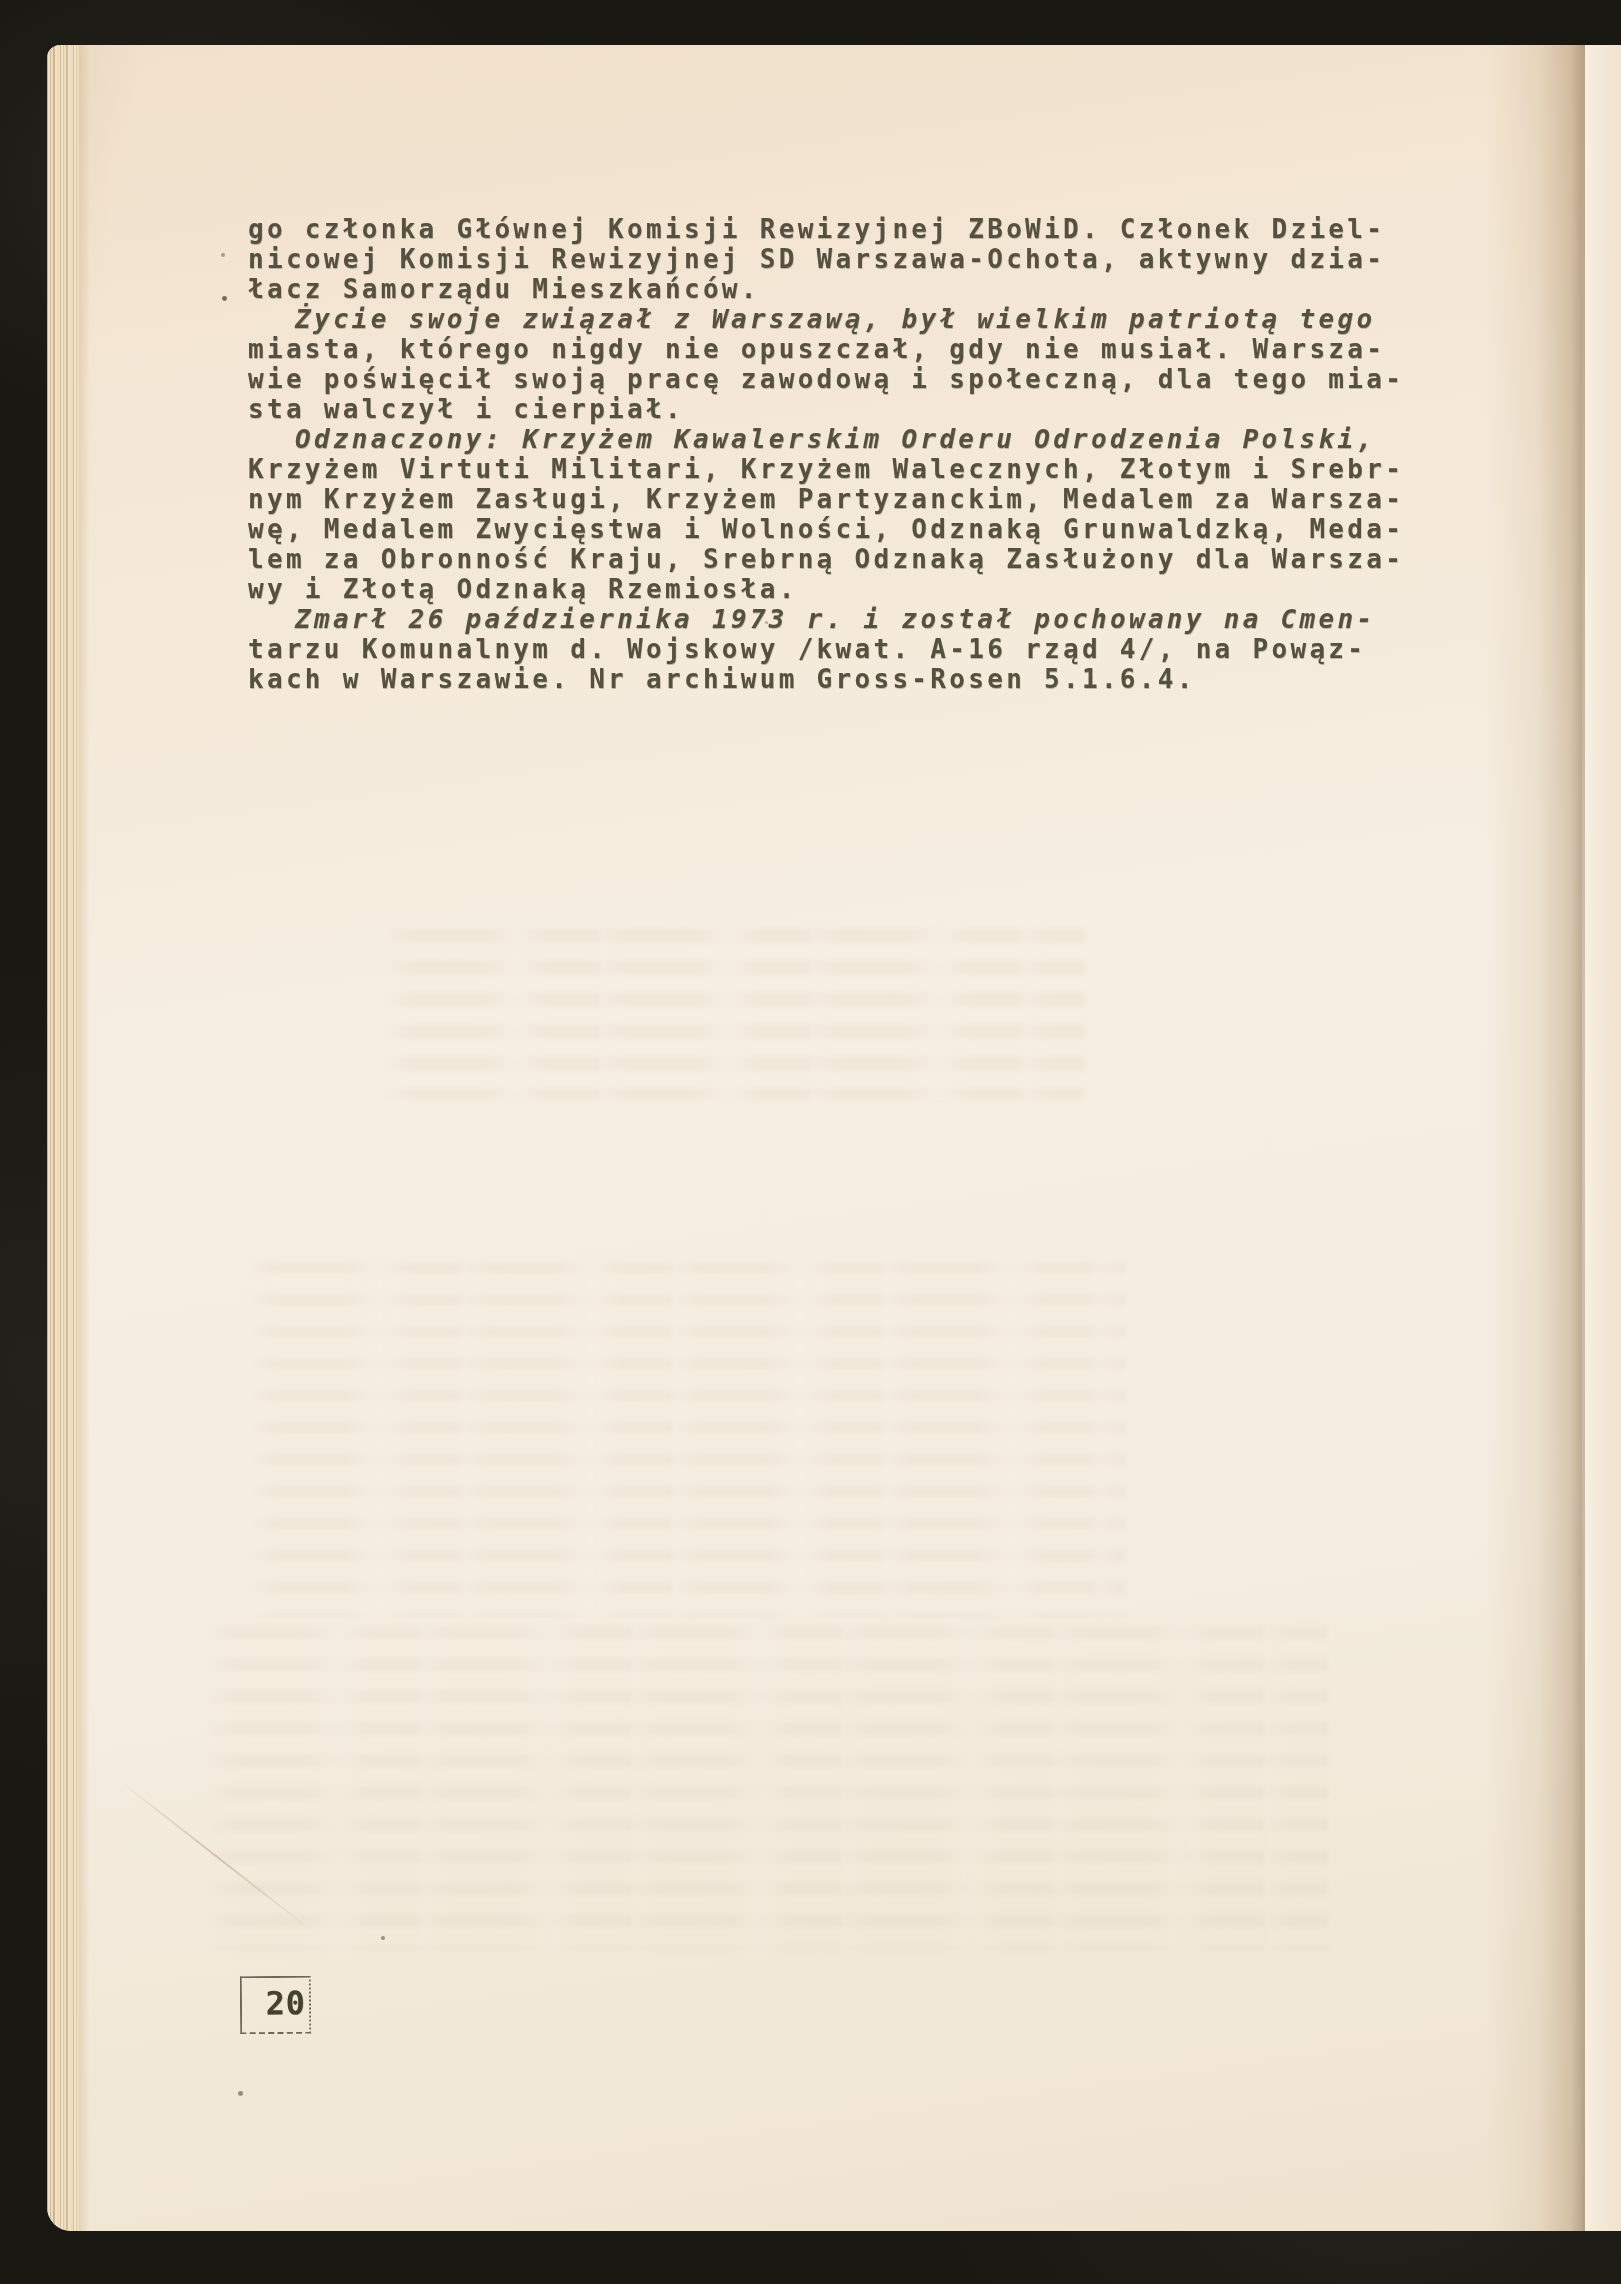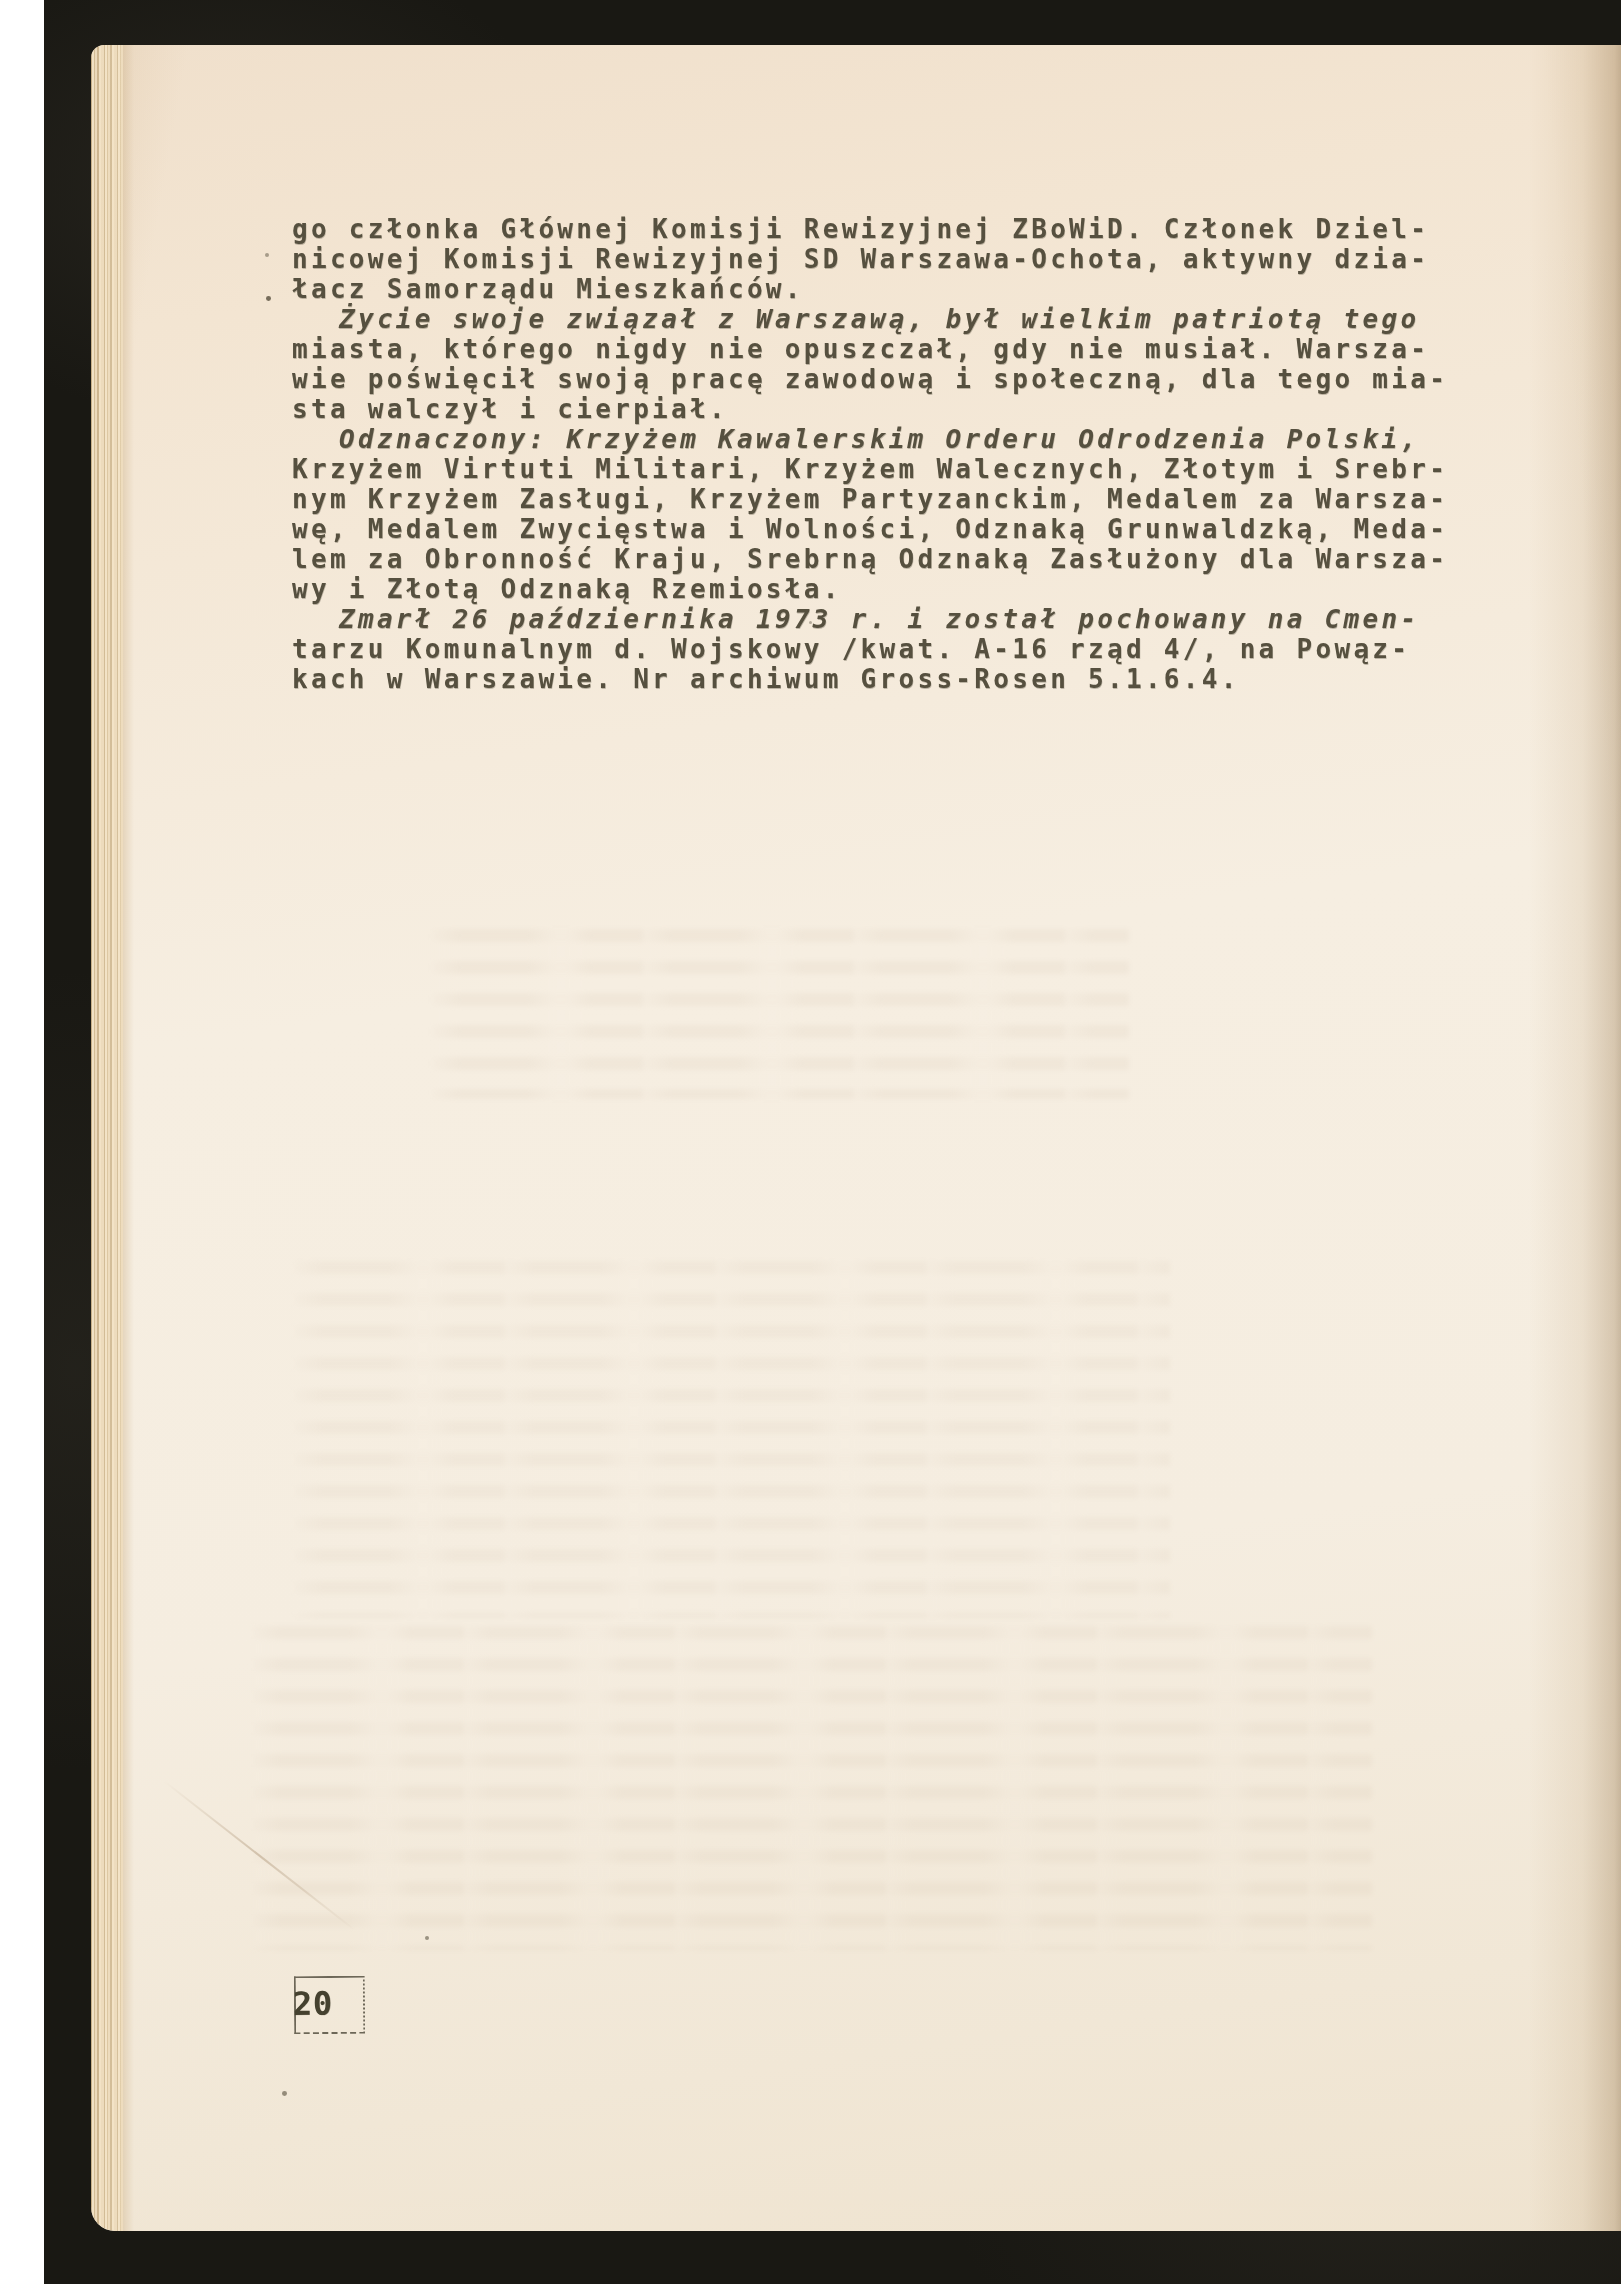--- a/index.html
+++ b/index.html
@@ -8,21 +8,20 @@
     overflow: hidden;
     font-family: "DejaVu Sans Mono", monospace;
   }
   .scan {
     position: absolute; inset: 0;
     background:
       radial-gradient(ellipse 568px 405px at 12% 8%, rgba(62,58,50,0.35) 0%, rgba(62,58,50,0) 60%),
       radial-gradient(ellipse 730px 486px at 85% 95%, rgba(58,54,46,0.30) 0%, rgba(58,54,46,0) 60%),
       radial-gradient(ellipse 486px 730px at 2% 60%, rgba(70,66,56,0.22) 0%, rgba(70,66,56,0) 55%),
       #191813;
-    margin-left: 44px;
   }
   
   .page {
     position: absolute;
     left: 47px; top: 45px;
     width: 1575px; height: 2186px;
     border-radius: 13px 0 0 24px;
     background:
       linear-gradient(100deg, rgba(214,188,150,0.30) 0%, rgba(214,188,150,0) 5%),
       linear-gradient(265deg, rgba(205,176,136,0.25) 0%, rgba(205,176,136,0) 7%),
@@ -88,27 +87,27 @@
         rgba(158,128,98,0.55) 0px, rgba(158,128,98,0.55) 13px,
         rgba(158,128,98,0) 13px, rgba(158,128,98,0) 32px);
     opacity: 0.11;
     filter: blur(2.4px);
   }
   .ghost-a { left: 341px; top: 884px; width: 697px; height: 170px; }
   .ghost-b { left: 203px; top: 1216px; width: 876px; height: 357px; opacity: 0.09; }
   .ghost-c { left: 162px; top: 1581px; width: 1119px; height: 324px; opacity: 0.10; }
   
   .pagenum-box {
-    position: absolute; left: 203px; top: 1931px;
+    position: absolute; left: 193px; top: 1931px;
     width: 71px; height: 58px;
     border: 2.4px solid rgba(72,67,52,0.78);
     border-right-style: dotted;
     border-bottom-style: dashed;
     transform: rotate(-0.8deg);
-    display: flex; align-items: center; justify-content: flex-start;
+    display: flex; align-items: center; justify-content: flex-end;
     box-sizing: border-box;
   }
   .pagenum-box span {
     font-size: 32px; font-weight: bold; color: #45412f;
     letter-spacing: 0.8px;
     text-shadow: 0.4px 0.4px 0.5px rgba(69,65,47,0.4);
     transform: translate(-3.2px, -1.6px);
   }
   
   .speck { position: absolute; border-radius: 50%; background: rgba(86,78,60,0.8); }

